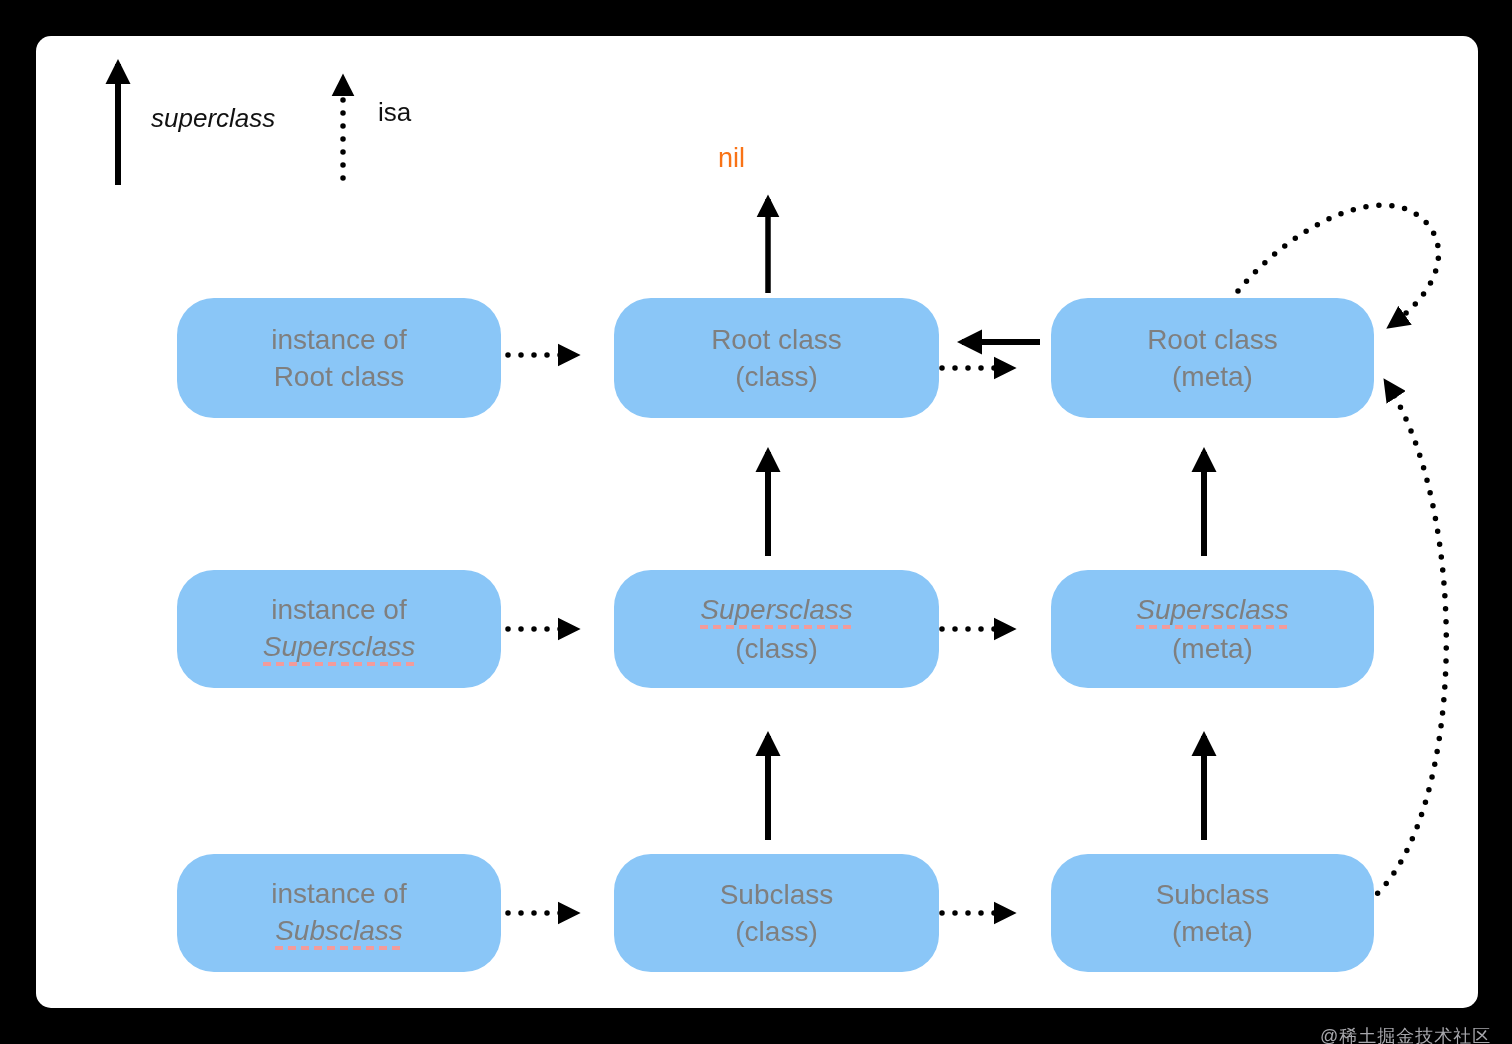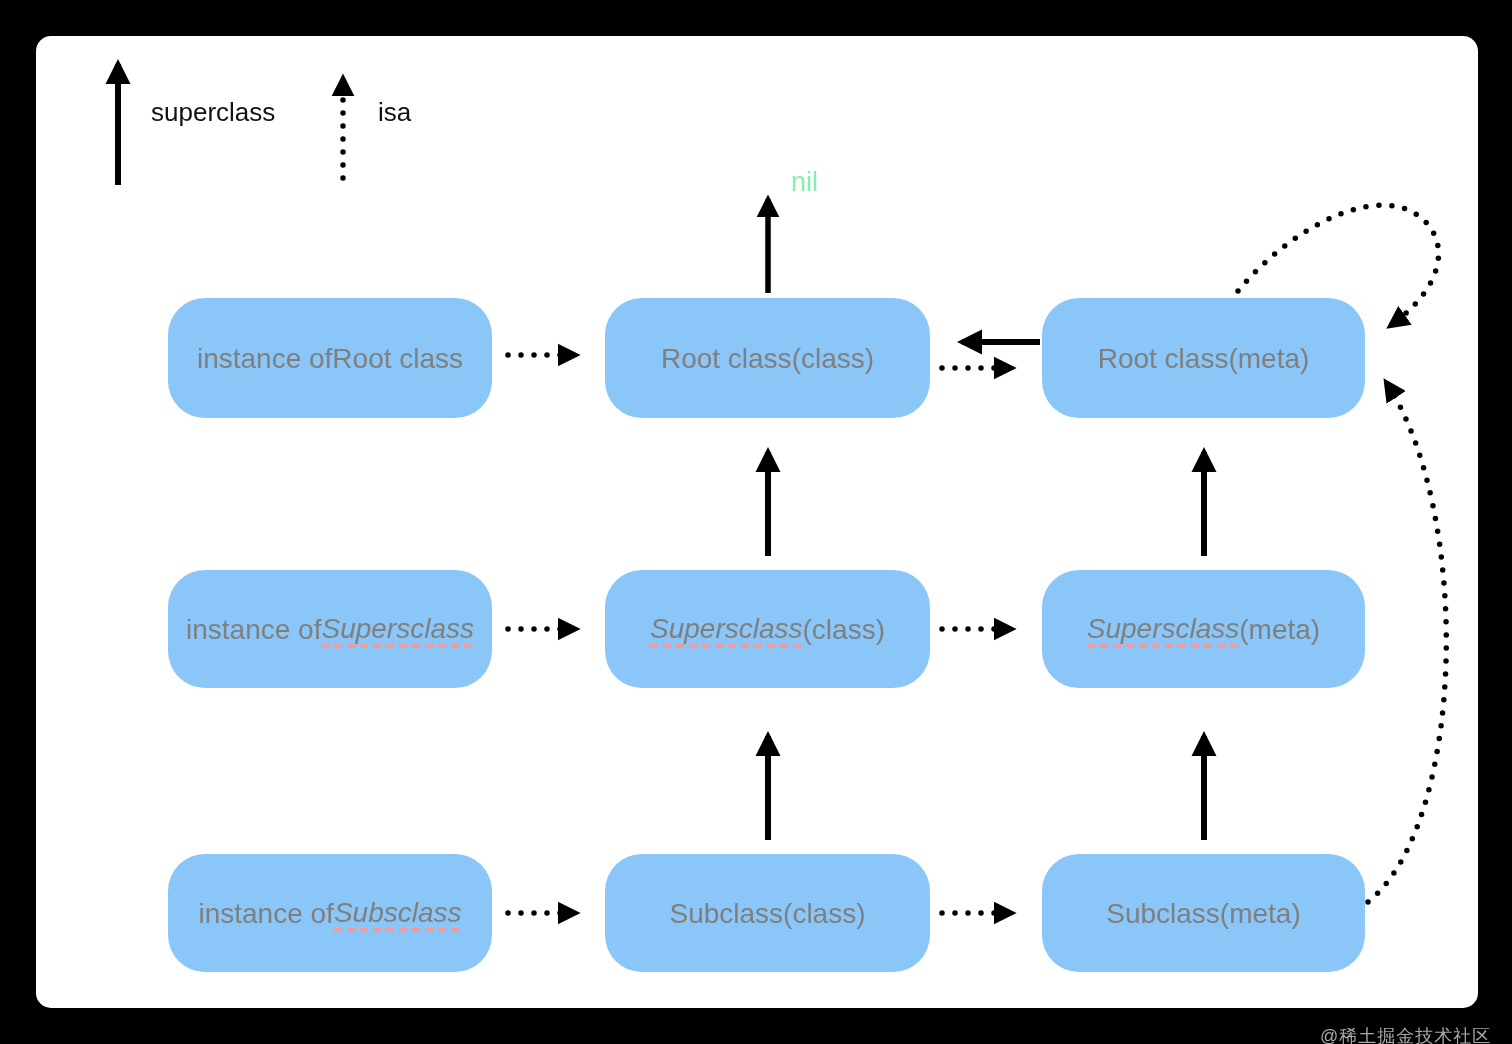--- a/index.html
+++ b/index.html
@@ -21,57 +21,57 @@
     position: absolute;
     left: 0; top: 0;
     width: 1512px; height: 1044px;
     pointer-events: none;
   }
   .node {
     position: absolute;
     background: #8AC6F7;
     border-radius: 37px;
     display: flex;
-    flex-direction: row;
+    flex-direction: column;
     align-items: center;
     justify-content: center;
     text-align: center;
     color: #7F7F7F;
     font-size: 28px;
     line-height: 37px;
+    margin-left: 9px;
   }
   .c1 { left: 168px; width: 324px; }
   .c2 { left: 605px; width: 325px; }
   .c3 { left: 1042px; width: 323px; }
   .r1 { top: 298px; height: 120px; }
   .r2 { top: 570px; height: 118px; }
   .r3 { top: 854px; height: 118px; }
   .misspelled {
     background-image: repeating-linear-gradient(90deg, #F29B9B 0 8px, rgba(0,0,0,0) 8px 13px);
     background-size: 100% 4px;
     background-position: 0 calc(100% - 1px);
     background-repeat: no-repeat;
     padding-bottom: 2px;
     font-style: italic;
   }
   .legend-label {
     position: absolute;
     color: #111;
     font-size: 26px;
   }
-  #legend-superclass-label { left: 151px; top: 97px; }
+  #legend-superclass-label { left: 151px; top: 103px; font-style: italic; }
   #legend-isa-label       { left: 378px; top: 97px; text-align: center; }
   #nil-label {
     position: absolute;
     left: 718px; top: 143px;
     width: 100px;
-    text-align: right;
-    color: #86efac;
+    text-align: left;
+    color: #f97316;
     font-size: 27px;
-    margin-top: 24px;
   }
   .watermark {
     position: absolute;
     left: 1320px; top: 1024px;
     font-size: 18px;
     color: #A7A7AC;
     letter-spacing: 1px;
     white-space: nowrap;
   }
 </style>

